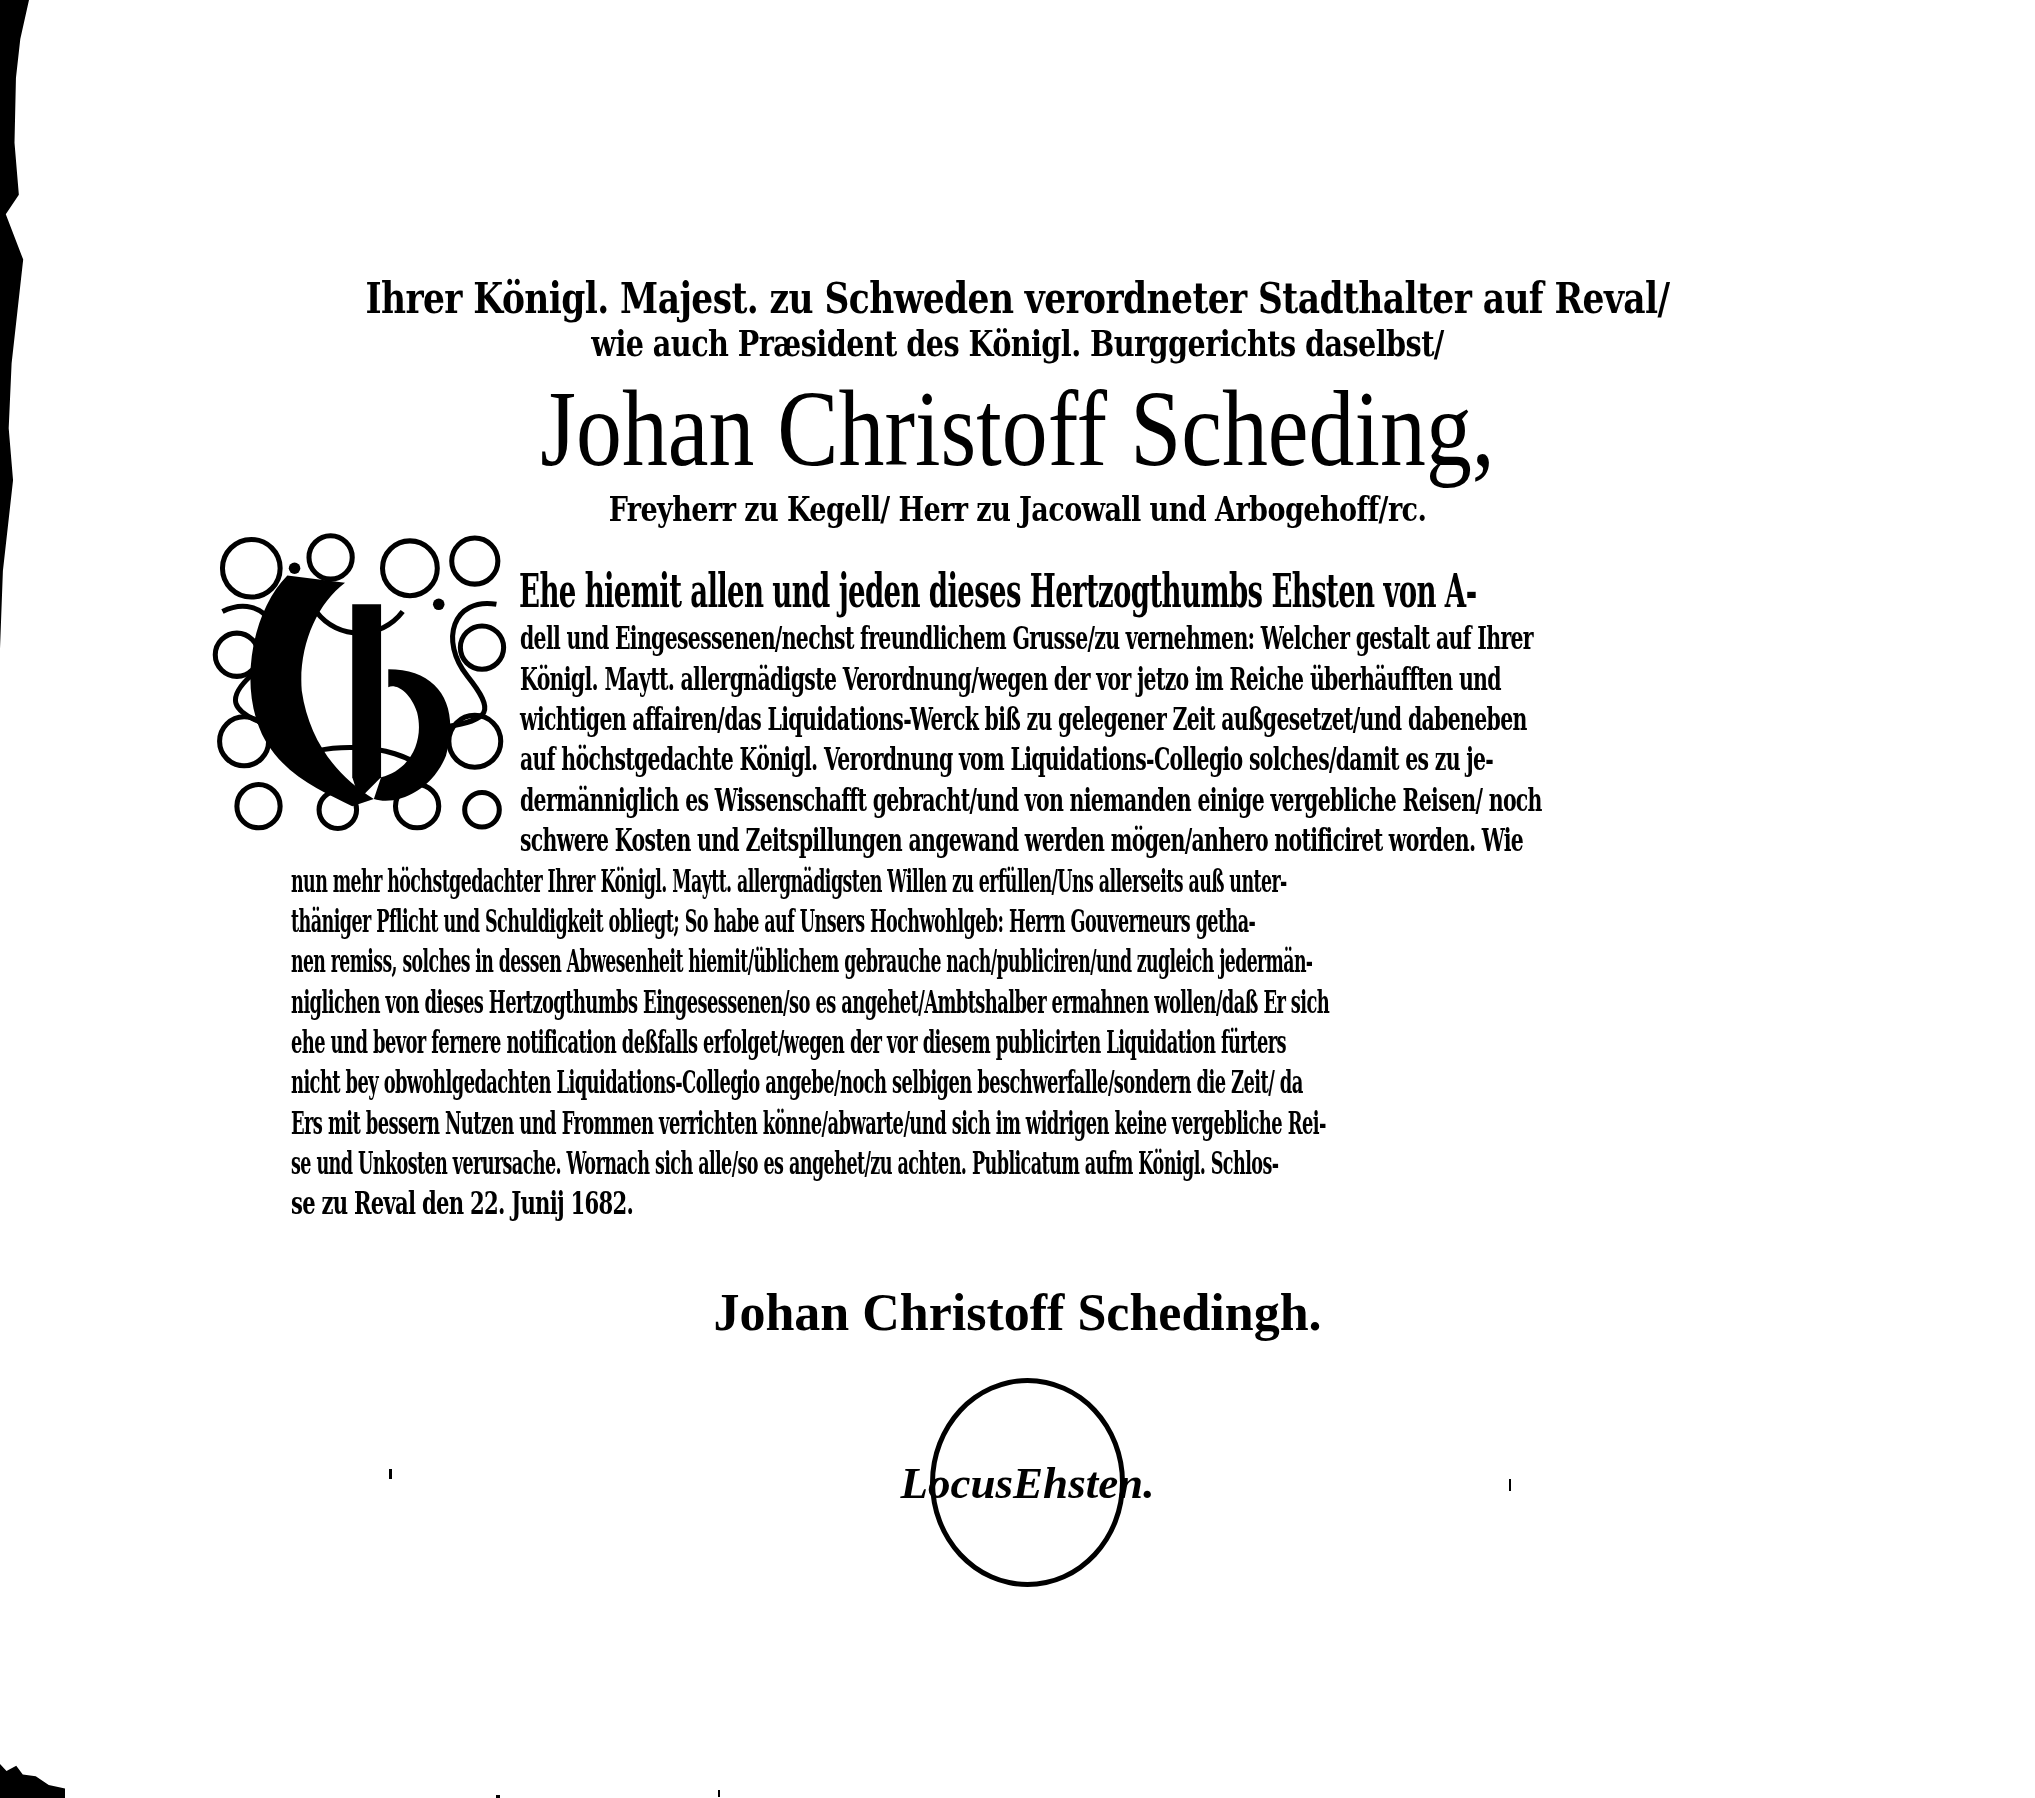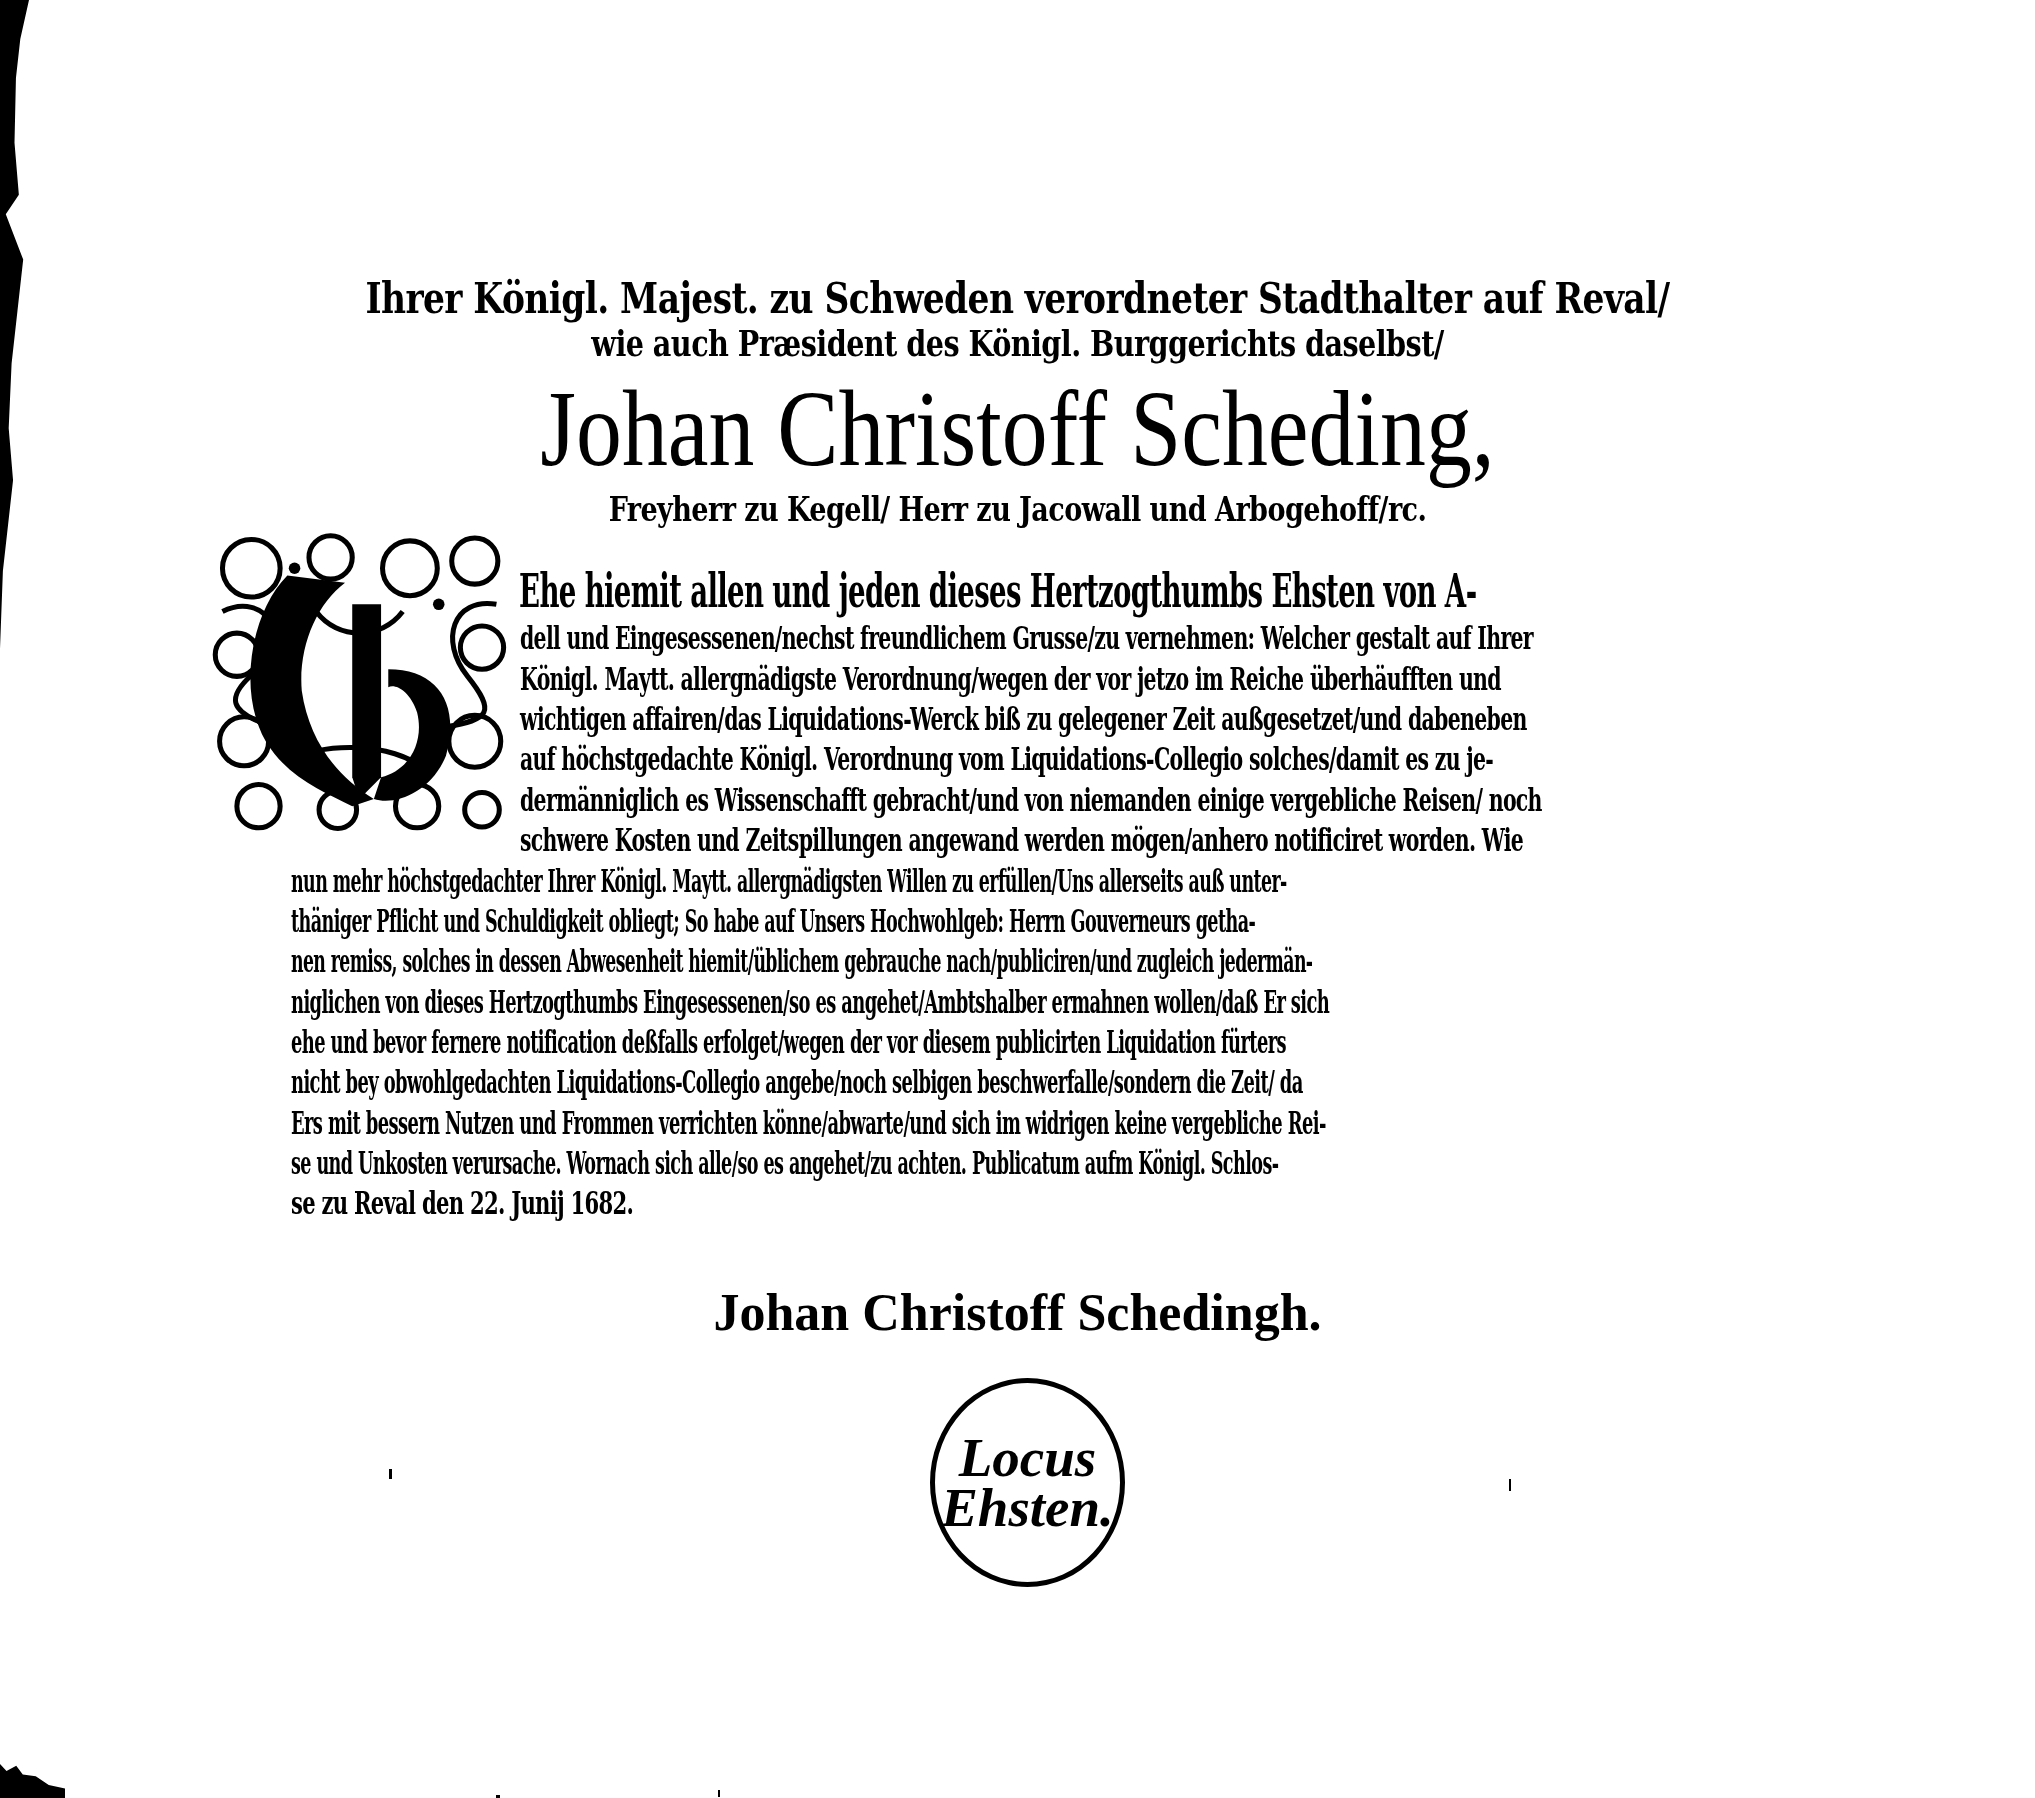--- a/index.html
+++ b/index.html
@@ -98,27 +98,27 @@
       font-weight: bold;
     }
     .seal {
       position: absolute;
       left: 930px; top: 1378px;
       width: 195px; height: 209px;
       border: 5.8px solid #000;
       border-radius: 50%;
       box-sizing: border-box;
       display: flex;
-      flex-direction: column;
+      flex-direction: row;
       align-items: center;
       justify-content: center;
       font-family: "Liberation Serif", serif;
       font-style: italic;
       font-weight: bold;
-      font-size: 55px;
+      font-size: 45px;
       line-height: 50px;
     }
     .speck {
       position: absolute;
       background: #000;
     }
   </style>
 </head>
 <body>
 

